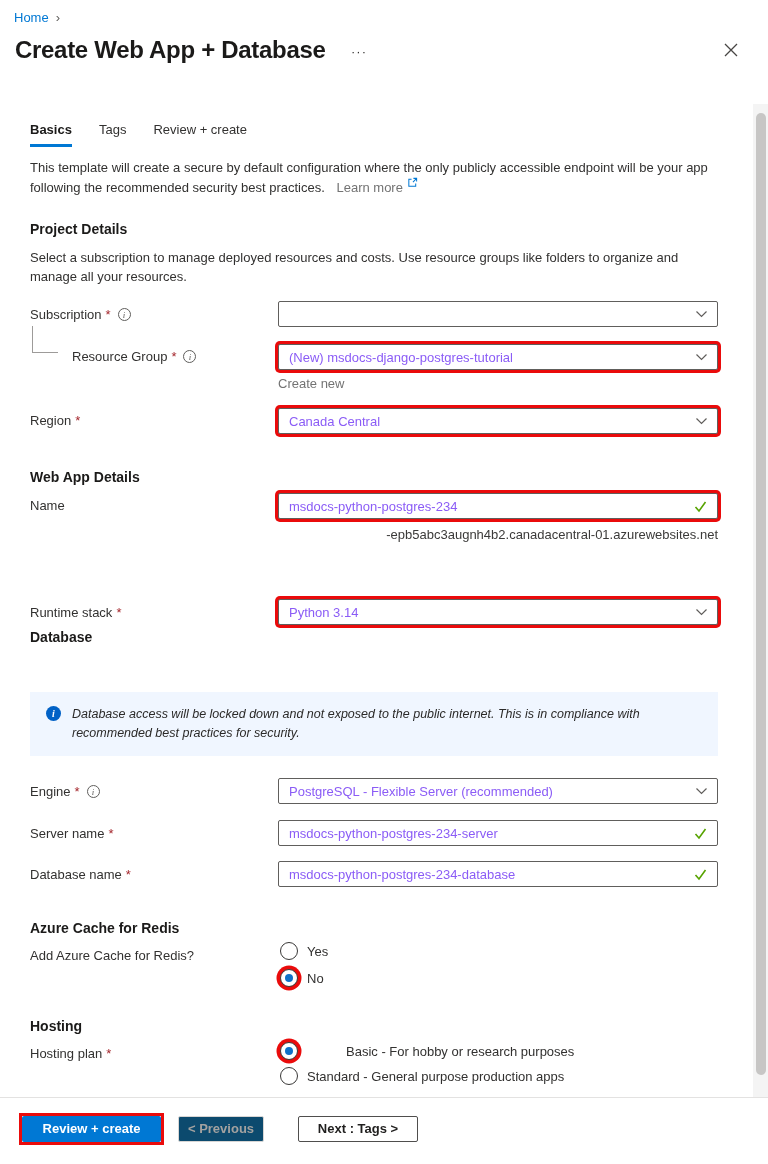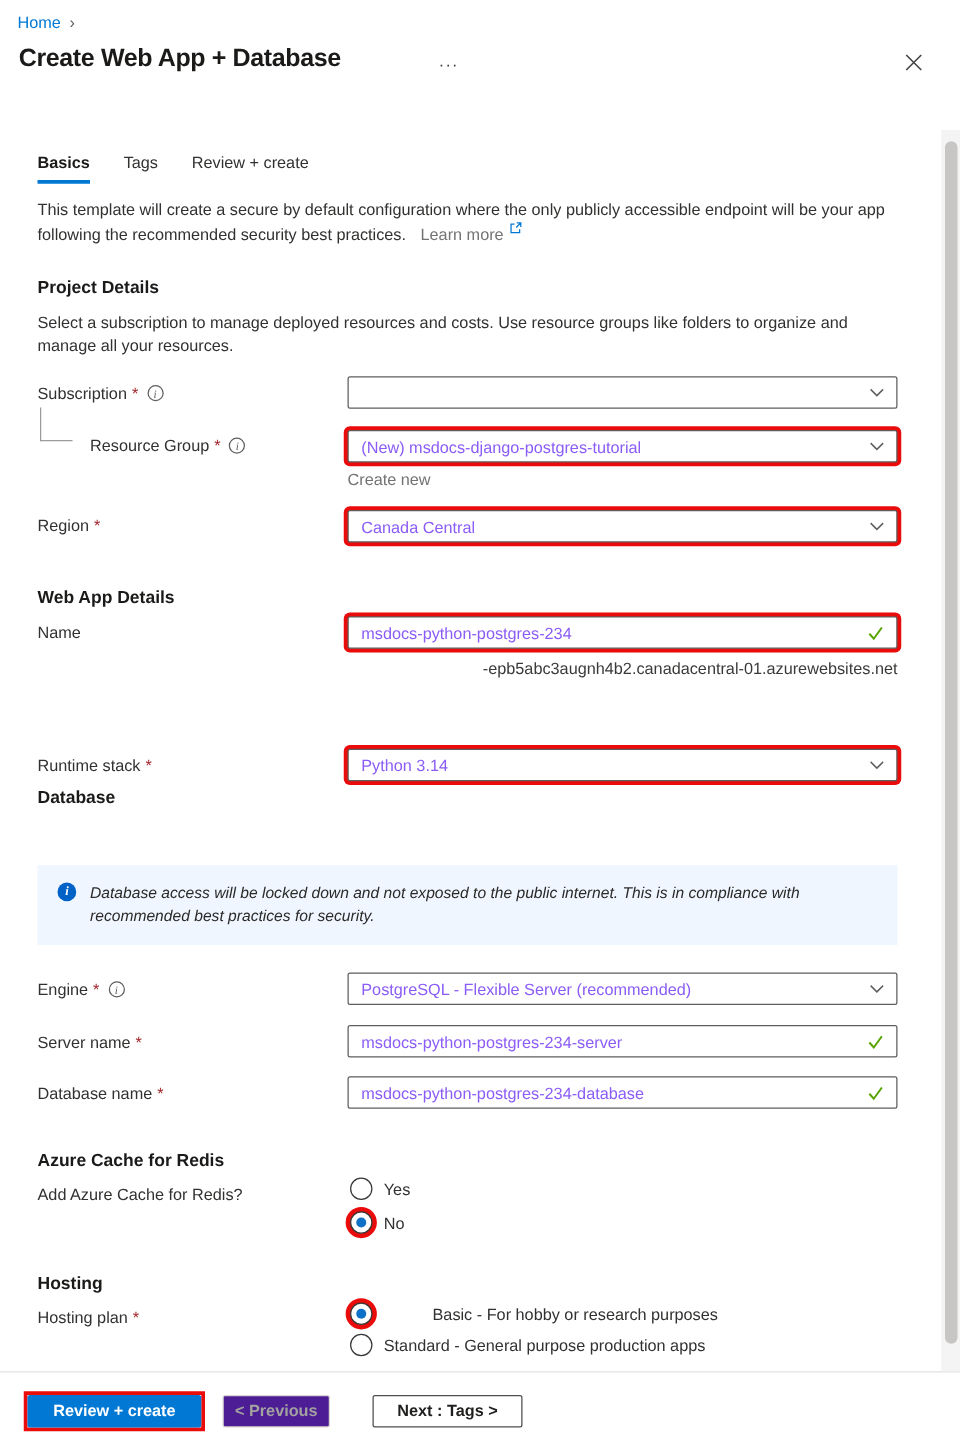--- a/index.html
+++ b/index.html
@@ -4,21 +4,21 @@
 <style>
   * { margin:0; padding:0; box-sizing:border-box; }
   body { font-family:"Liberation Sans", sans-serif; background:#fff; }
   .page { position:relative; width:768px; height:1164px; background:#fff; color:#323130; font-size:13px; overflow:hidden; }
   .abs { position:absolute; }
 
   .crumb { left:14px; top:10px; font-size:13px; }
   .crumb a { color:#0078d4; text-decoration:none; cursor:pointer; }
   .crumb-sep { color:#605e5c; margin-left:7px; font-size:13px; }
 
-  .title { left:15px; top:36px; font-size:20px; font-weight:bold; color:#1b1a19; letter-spacing:-0.3px; }
+  .title { left:15px; top:36px; font-size:24px; font-weight:bold; color:#1b1a19; letter-spacing:-0.3px; }
   .more-btn { left:351px; top:44px; color:#323130; font-size:13px; letter-spacing:1px; cursor:pointer; }
   .close-btn { left:723px; top:42px; cursor:pointer; line-height:0; }
 
   .tabs { left:30px; top:122px; display:flex; gap:27px; }
   .tab { padding-bottom:7px; color:#323130; cursor:pointer; border-bottom:3px solid transparent; }
   .tab.active { font-weight:bold; color:#1b1a19; border-bottom:3px solid #0078d4; }
 
   .para { line-height:19px; color:#323130; }
   .link { color:#737373; text-decoration:none; cursor:pointer; }
   .h2 { font-weight:bold; font-size:14px; color:#1b1a19; }
@@ -50,21 +50,21 @@
 
   .radio-row { display:flex; align-items:center; gap:9px; cursor:pointer; }
   .radio { width:18px; height:18px; border:1.5px solid #39383 7; border:1.5px solid #393837; border-radius:50%; background:#fff; position:relative; flex:none; }
   .radio.sel::after { content:""; position:absolute; left:3.5px; top:3.5px; width:8px; height:8px; border-radius:50%; background:#0e71c8; }
   .radio.rann { box-shadow:0 0 0 3.5px #ea0b0b; }
 
   .footer-divider { left:0; top:1097px; width:768px; height:1px; background:#e3e2e1; }
   .btn { font-size:13px; font-weight:600; text-align:center; border-radius:2px; cursor:pointer; }
   .btn-primary-wrap { left:19px; top:1113px; border:3px solid #ea0b0b; }
   .btn-primary { width:139px; height:26px; line-height:26px; background:#0078d4; color:#fff; }
-  .btn-prev { left:178px; top:1116px; width:86px; height:26px; line-height:24px; background:#4c1d95; border:1px solid #d8d6d4; color:#a3a2a0; cursor:default; }
+  .btn-prev { left:178px; top:1116px; width:86px; height:26px; line-height:24px; background:#0c4a6e; border:1px solid #d8d6d4; color:#a3a2a0; cursor:default; }
   .btn-next { left:298px; top:1116px; width:120px; height:26px; line-height:24px; background:#fff; border:1px solid #4f4e4d; color:#201f1e; }
 
   .sb-track { left:753px; top:104px; width:15px; height:993px; background:#f4f4f4; }
   .sb-thumb { left:756px; top:113px; width:10px; height:962px; border-radius:5px; background:#c7c6c5; cursor:pointer; }
 </style>
 </head>
 <body>
 
 <div class="page">
 

